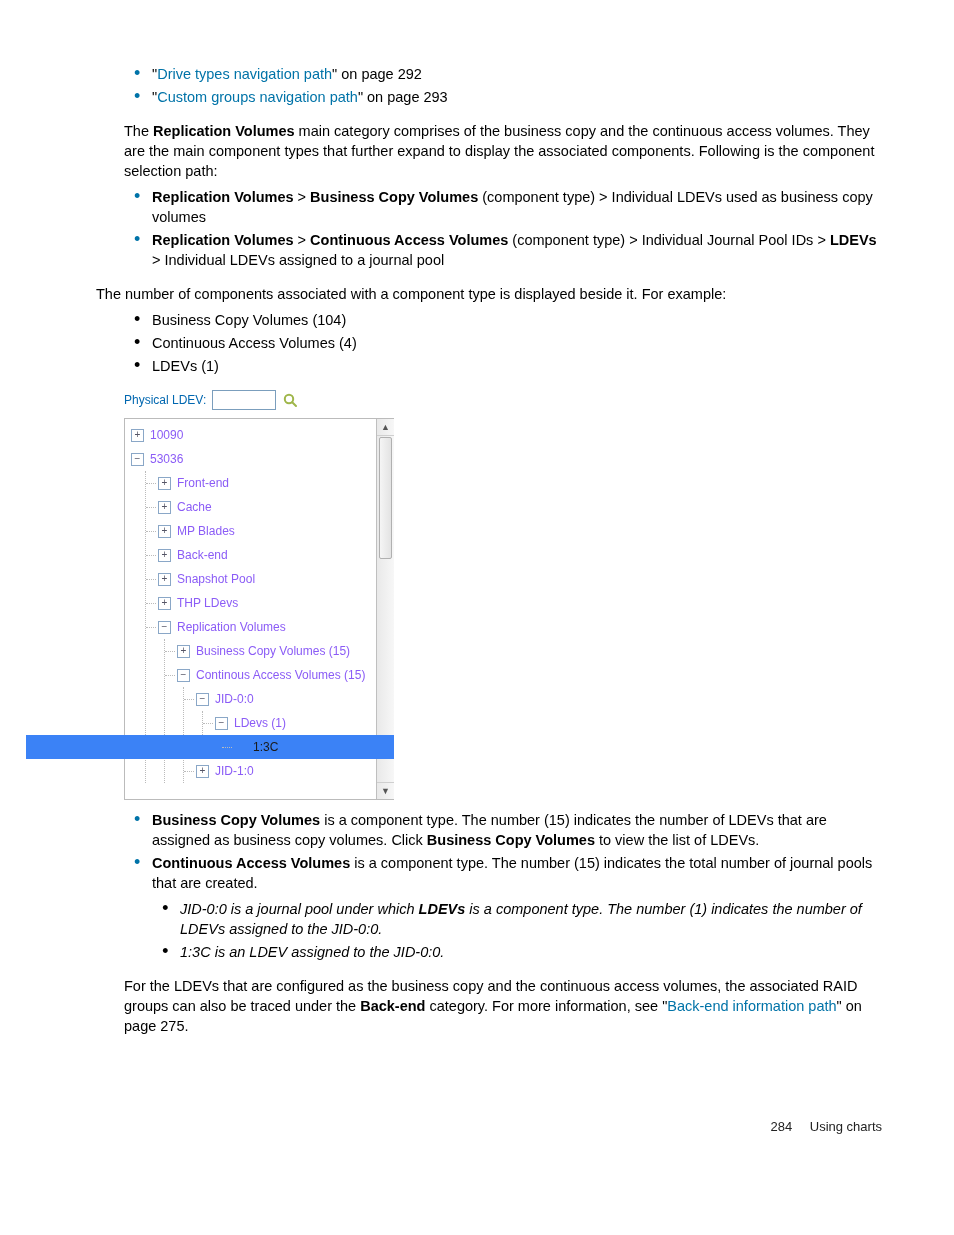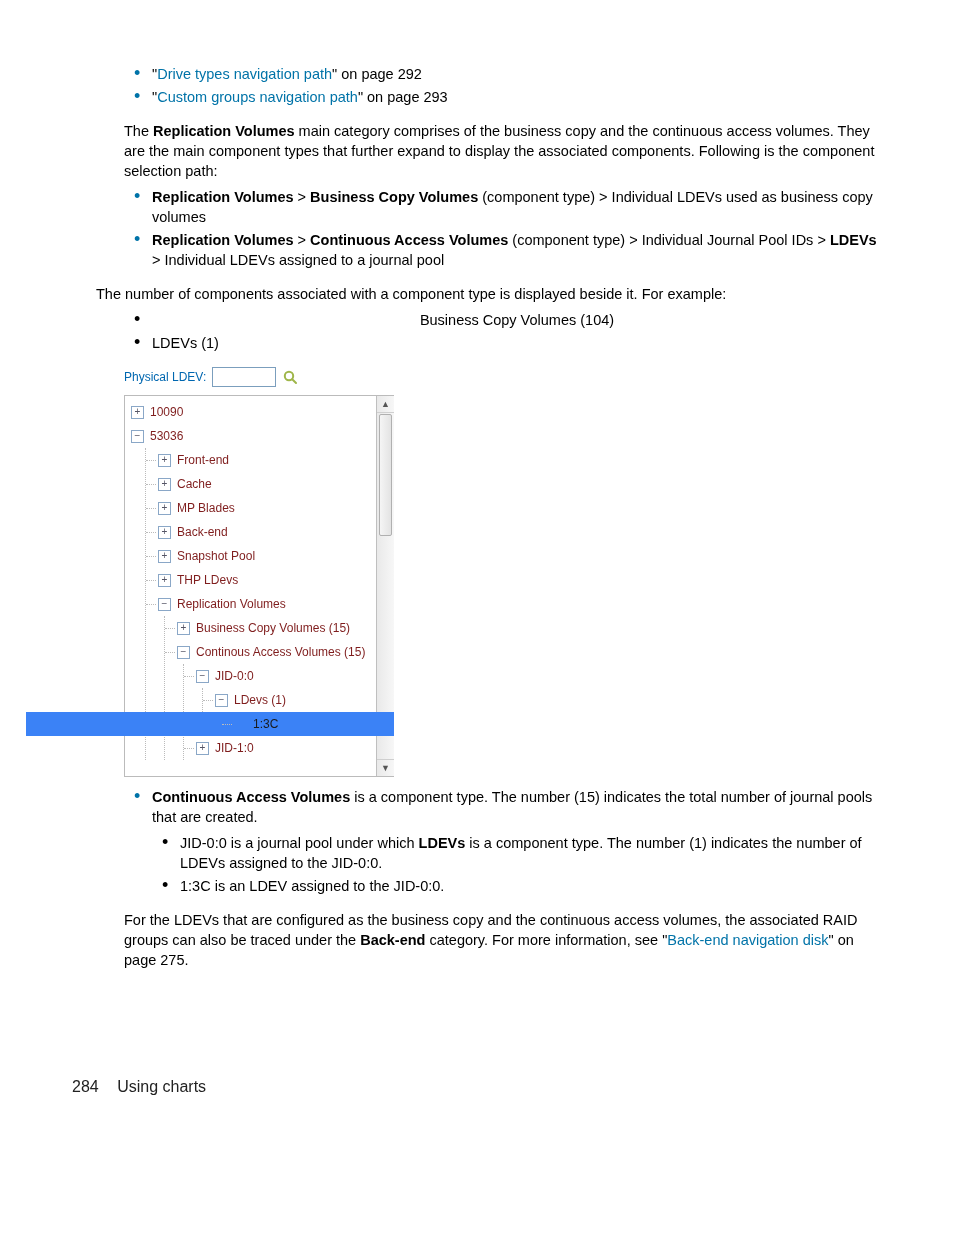--- a/index.html
+++ b/index.html
@@ -68,31 +68,31 @@
   .tree-inner { padding: 4px 0 0 6px; }
   .node { position: relative; white-space: nowrap; }
   .row { display:flex; align-items:center; height:24px; }
   .toggle {
     width:11px;height:11px;border:1px solid #8aa7c7;background:#fff;
     display:inline-flex;align-items:center;justify-content:center;
     font-size:10px;line-height:1;color:#556;
     margin-right:6px;flex-shrink:0;
   }
   .spacer-toggle{width:13px;height:11px;display:inline-block;margin-right:6px;flex-shrink:0;}
-  .label { color:#7f1d1d; }
+  .label { color:#8b5cf6; }
   .children { margin-left: 14px; border-left: 1px dotted #bbb; padding-left: 4px; }
   .children .row::before{
     content:""; display:inline-block; width:10px; border-top:1px dotted #bbb;
     margin-left:-4px; margin-right:2px;
   }
   .sel { background:#3b82f6; }
   .sel .label{ color:#1a1a1a; }
   .footer {
-    position: relative; margin-top: 106px;
-    font-size: 16px; color:#222;
+    position: relative; margin-top: 82px;
+    font-size: 13px; color:#222;text-align:right;
   }
   .footer .pn{display:inline-block;margin-right:14px;}
   .nested-indent{margin-left:28px;}
 </style>
 </head>
 <body>
 
 <div class="body-indent" style="margin-left:52px;">
 
   <ul class="bullet-list">
@@ -114,21 +114,22 @@
       <b>Replication Volumes</b><span> &gt; </span><b>Business Copy Volumes</b><span> (component type) &gt; Individual LDEVs used as business copy volumes</span>
     </li>
     <li>
       <b>Replication Volumes</b><span> &gt; </span><b>Continuous Access Volumes</b><span> (component type) &gt; Individual Journal Pool IDs &gt; </span><b>LDEVs</b><span> &gt; Individual LDEVs assigned to a journal pool</span>
     </li>
   </ul>
 
   <p style="margin-left:-28px;">The number of components associated with a component type is displayed beside it. For example:</p>
 
   <ul class="bullet-list black" style="padding-left:0; margin-left:0;">
-    <li style="margin-left:28px;text-align:center;">Business Copy Volumes (104)</li>
+    <li style="margin-left:28px;">Business Copy Volumes (104)</li>
+    <li style="margin-left:28px;">Continuous Access Volumes (4)</li>
     <li style="margin-left:28px;">LDEVs (1)</li>
   </ul>
 
   <div class="tree-container">
     <div class="tree-search">
       <span class="tree-search-label">Physical LDEV:</span>
       <input type="text" value="" style="">
       <span class="mag">
         <svg viewBox="0 0 16 16" width="16" height="16">
             <circle cx="7" cy="7" r="4.2" fill="none" stroke="#9fb64a" stroke-width="2"></circle>
@@ -243,30 +244,33 @@
             </div>
           </div>
         </div>
       </div>
     </div>
   </div>
 
 
   <ul class="bullet-list">
     <li>
+      <b>Business Copy Volumes</b><span> is a component type. The number (15) indicates the number of LDEVs that are assigned as business copy volumes. Click </span><b>Business Copy Volumes</b><span> to view the list of LDEVs.</span>
+    </li>
+    <li>
       <b>Continuous Access Volumes</b><span> is a component type. The number (15) indicates the total number of journal pools that are created.</span>
-      <ul class="bullet-list black nested-indent" style="padding-left:0;">
+      <ul class="bullet-list black nested-indent" style="padding-left:0;font-style:italic;">
         <li><span>JID-0:0 is a journal pool under which </span><b>LDEVs</b><span> is a component type. The number (1) indicates the number of LDEVs assigned to the JID-0:0.</span></li>
         <li><span>1:3C is an LDEV assigned to the JID-0:0.</span></li>
       </ul>
     </li>
   </ul>
 
   <p>
-    <span>For the LDEVs that are configured as the business copy and the continuous access volumes, the associated RAID groups can also be traced under the </span><b>Back-end</b><span> category. For more information, see "</span><a class="link" href="#">Back-end navigation disk</a><span>" on page 275.</span>
+    <span>For the LDEVs that are configured as the business copy and the continuous access volumes, the associated RAID groups can also be traced under the </span><b>Back-end</b><span> category. For more information, see "</span><a class="link" href="#">Back-end information path</a><span>" on page 275.</span>
   </p>
 
 </div>
 
 <div class="footer">
   <span class="pn">284</span>
   <span>Using charts</span>
 </div>
 
 </body></html>

